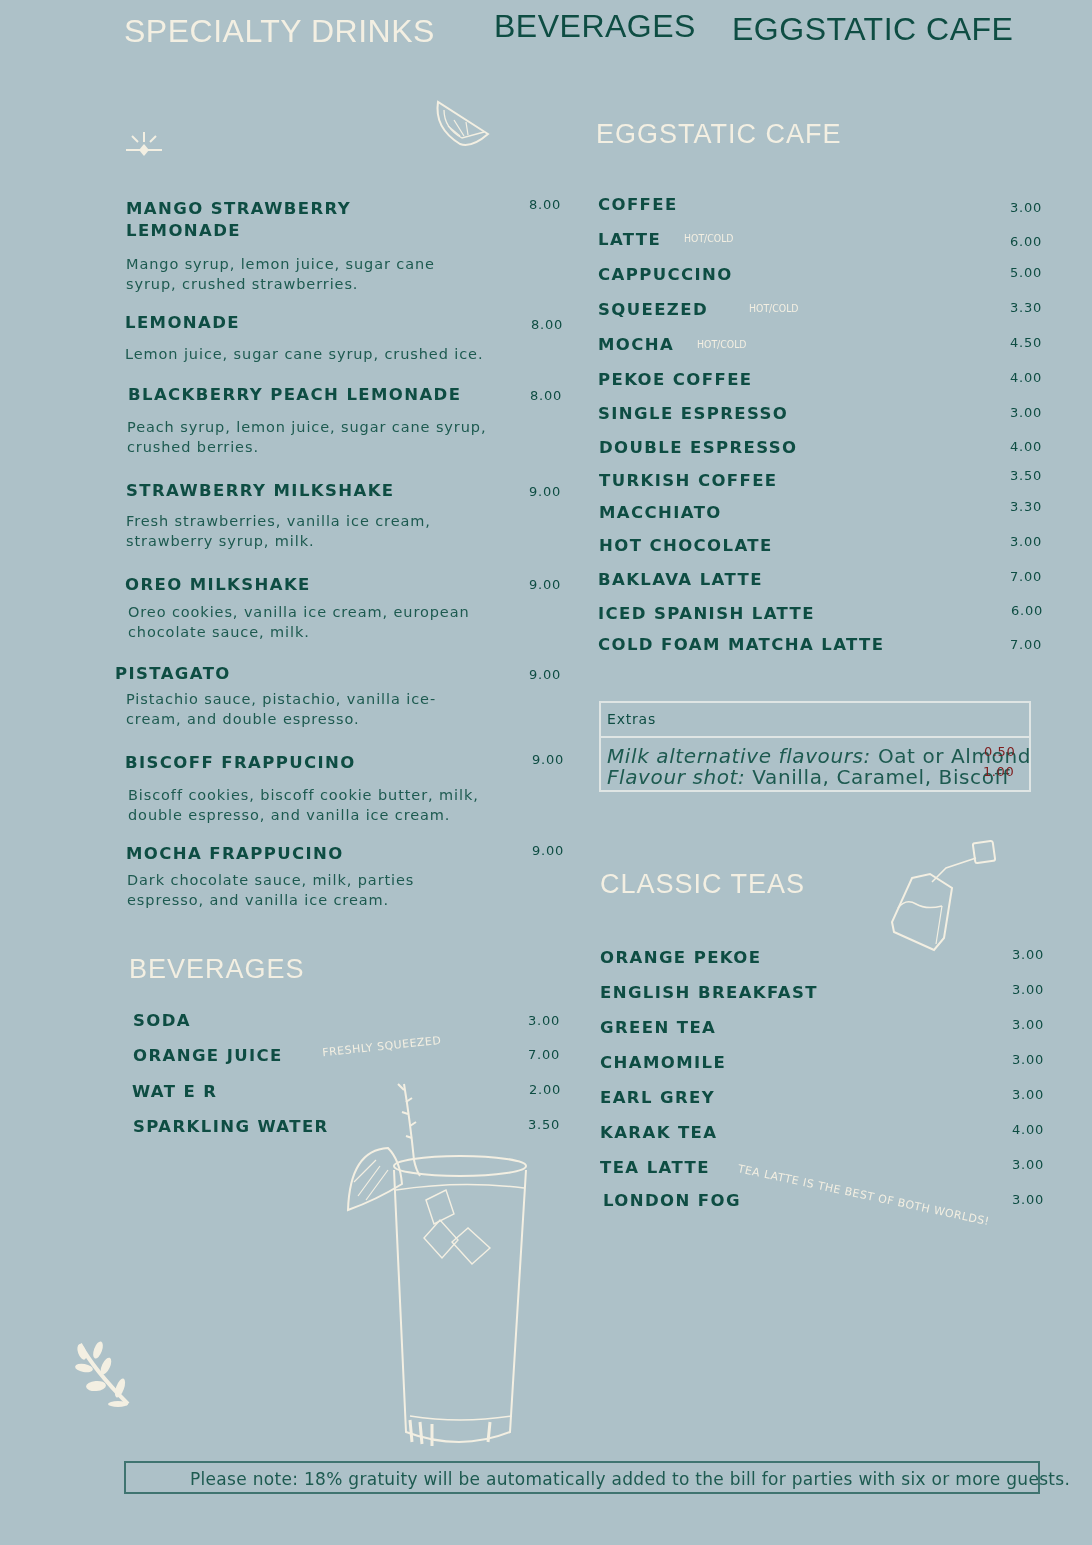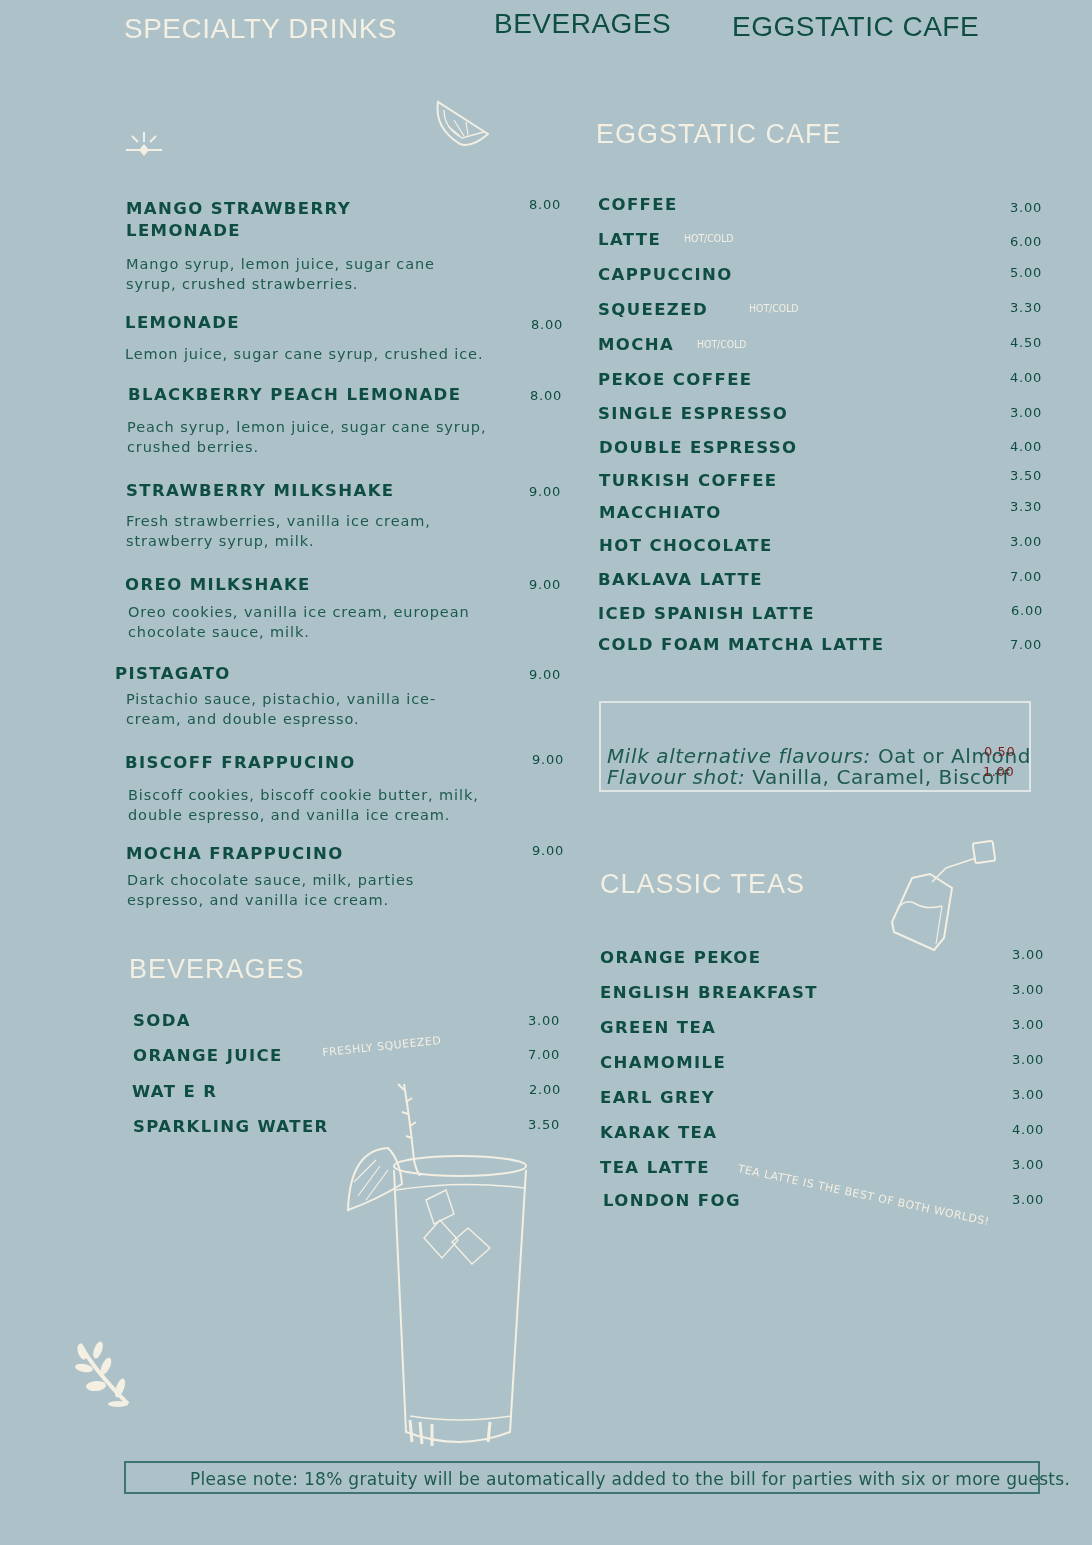--- a/index.html
+++ b/index.html
@@ -1,19 +1,19 @@
 <!DOCTYPE html>
 <html><head>
 <meta charset="utf-8">
 <style>
   * { margin:0; padding:0; box-sizing:border-box; }
   html, body { width:1092px; height:1545px; background:#adc1c8; overflow:hidden; }
   body { position:relative; font-family:"Liberation Sans", sans-serif; color:#0e4d43; }
 
-  .top-nav span { position:absolute; top:10px; font-family:"Liberation Sans", sans-serif; font-size:28px; letter-spacing:0.5px; white-space:nowrap; }
+  .top-nav span { position:absolute; top:10px; font-family:"Liberation Sans", sans-serif; font-size:32px; letter-spacing:0.5px; white-space:nowrap; }
   .nav-cream { color:#f3efe2; }
   .nav-green { color:#0e4d43; }
 
   .section-title { position:absolute; color:#f3efe2; font-size:27px; letter-spacing:1px; white-space:nowrap; }
 
   .item-name { position:absolute; font-family:"DejaVu Sans", sans-serif; font-weight:bold; font-size:16.5px; letter-spacing:1.4px; color:#0e4d43; white-space:nowrap; line-height:22px; }
   .item-name.wrap { white-space:normal; width:320px; }
   .price { position:absolute; font-family:"DejaVu Sans", sans-serif; font-size:13px; letter-spacing:0.8px; color:#0e4d43; white-space:nowrap; }
   .desc { position:absolute; font-family:"DejaVu Sans", sans-serif; font-size:14.5px; letter-spacing:0.9px; line-height:19.5px; color:#1d5a50; width:390px; }
   .tag { position:absolute; font-family:"DejaVu Sans", sans-serif; font-size:11px; letter-spacing:0; color:#f3efe2; white-space:nowrap; transform:scaleX(0.85); transform-origin:left center; }
@@ -183,20 +183,21 @@
   <div class="price" style="left:1010px;top:569px;">7.00</div>
 
   <div class="item-name" style="left:598px;top:603px;">ICED SPANISH LATTE</div>
   <div class="price" style="left:1011px;top:603px;">6.00</div>
 
   <div class="item-name" style="left:598px;top:634px;">COLD FOAM MATCHA LATTE</div>
   <div class="price" style="left:1010px;top:637px;">7.00</div>
 </div>
 
 <div class="extras-box">
+  <div class="extras-head">Extras</div>
   <div class="extras-row" style="top:41px;">
     <i>Milk alternative flavours:</i>
     <span>Oat or Almond</span>
   </div>
   <div class="extras-price" style="left:383px;top:41px;">0.50</div>
   <div class="extras-row" style="top:62px;">
     <i>Flavour shot:</i>
     <span>Vanilla, Caramel, Biscoff</span>
   </div>
   <div class="extras-price" style="left:382px;top:61px;">1.00</div>

